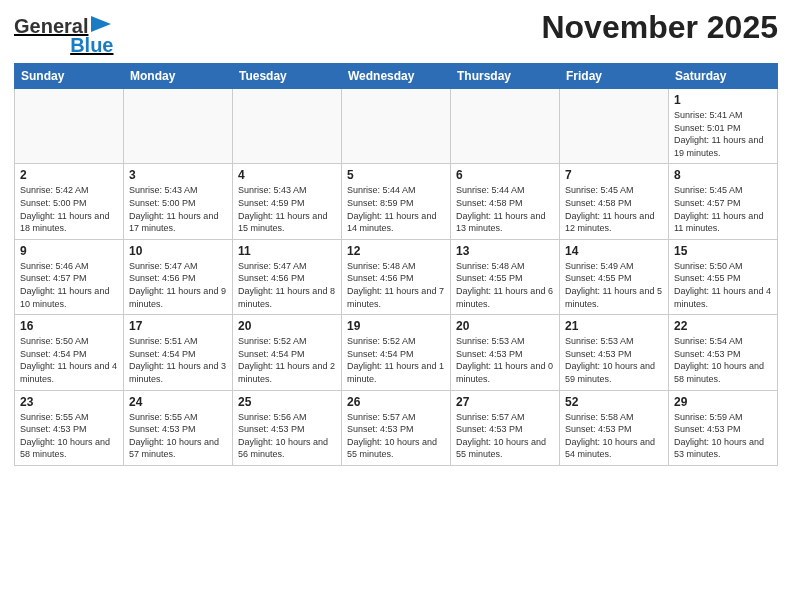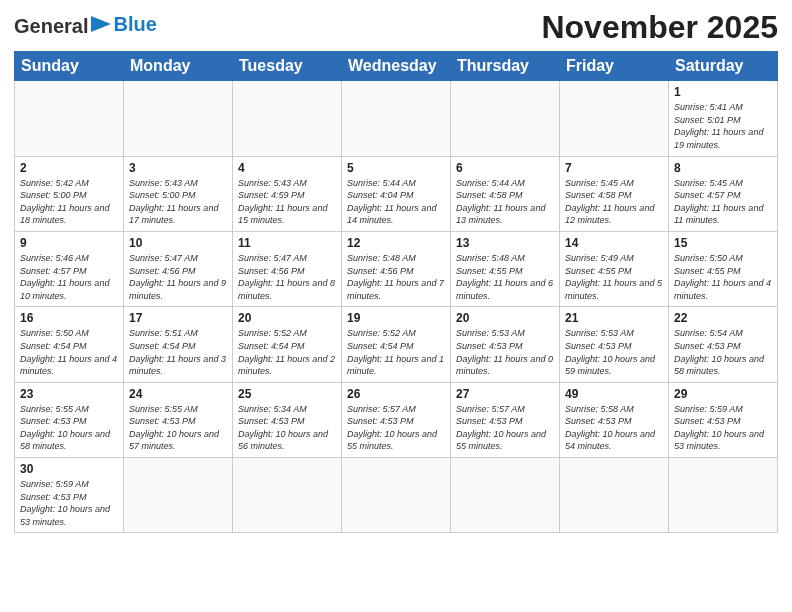--- a/index.html
+++ b/index.html
@@ -17,23 +17,24 @@
       padding: 10px 14px 10px 14px;
     }
     .header {
       display: flex;
       justify-content: space-between;
       align-items: flex-start;
       margin-bottom: 6px;
     }
     .logo {
       display: flex;
-      flex-direction: row;
-      align-items: center;
+      flex-direction: column;
+      align-items: flex-end;
       margin-top: 4px;
+      text-decoration: underline;
     }
     .title-section {
       text-align: right;
     }
     .title-section h1 {
       font-size: 32px;
       font-weight: bold;
       color: #222;
       line-height: 1.1;
     }
@@ -44,21 +45,21 @@
       margin-top: 2px;
     }
     .calendar {
       width: 100%;
       border-collapse: collapse;
       border: 1px solid #ccc;
     }
     .calendar th {
       background: #2d6db5;
       color: #fff;
-      font-size: 16px;
+      font-size: 12px;
       font-weight: bold;
       text-align: left;
       padding: 5px 6px;
       border: 1px solid #2d6db5;
     }
     .calendar td {
       border: 1px solid #ccc;
       vertical-align: top;
       padding: 4px 5px;
       width: calc(100%/7);
@@ -74,21 +75,20 @@
       font-size: 12px;
       font-weight: bold;
       color: #222;
       display: block;
       margin-bottom: 2px;
     }
     .day-info {
       font-size: 9px;
       color: #333;
       line-height: 1.4;
-      font-style: italic;
     }
     .last-row td {
       min-height: 60px;
     }
   </style>
 </head>
 <body>
 
 <div class="page">
   <div class="header">
@@ -150,21 +150,21 @@
           </td>
           <td>
             <span class="day-number">4</span>
             <div class="day-info">Sunrise: 5:43 AM
 Sunset: 4:59 PM
 Daylight: 11 hours and 15 minutes.</div>
           </td>
           <td>
             <span class="day-number">5</span>
             <div class="day-info">Sunrise: 5:44 AM
-Sunset: 4:04 PM
+Sunset: 8:59 PM
 Daylight: 11 hours and 14 minutes.</div>
           </td>
           <td>
             <span class="day-number">6</span>
             <div class="day-info">Sunrise: 5:44 AM
 Sunset: 4:58 PM
 Daylight: 11 hours and 13 minutes.</div>
           </td>
           <td>
             <span class="day-number">7</span>
@@ -275,58 +275,44 @@
 Daylight: 10 hours and 58 minutes.</div>
           </td>
           <td>
             <span class="day-number">24</span>
             <div class="day-info">Sunrise: 5:55 AM
 Sunset: 4:53 PM
 Daylight: 10 hours and 57 minutes.</div>
           </td>
           <td>
             <span class="day-number">25</span>
-            <div class="day-info">Sunrise: 5:34 AM
+            <div class="day-info">Sunrise: 5:56 AM
 Sunset: 4:53 PM
 Daylight: 10 hours and 56 minutes.</div>
           </td>
           <td>
             <span class="day-number">26</span>
             <div class="day-info">Sunrise: 5:57 AM
 Sunset: 4:53 PM
 Daylight: 10 hours and 55 minutes.</div>
           </td>
           <td>
             <span class="day-number">27</span>
             <div class="day-info">Sunrise: 5:57 AM
 Sunset: 4:53 PM
 Daylight: 10 hours and 55 minutes.</div>
           </td>
           <td>
-            <span class="day-number">49</span>
+            <span class="day-number">52</span>
             <div class="day-info">Sunrise: 5:58 AM
 Sunset: 4:53 PM
 Daylight: 10 hours and 54 minutes.</div>
           </td>
           <td>
             <span class="day-number">29</span>
             <div class="day-info">Sunrise: 5:59 AM
 Sunset: 4:53 PM
 Daylight: 10 hours and 53 minutes.</div>
           </td>
-        </tr>
-        <tr class="last-row">
-          <td>
-            <span class="day-number">30</span>
-            <div class="day-info">Sunrise: 5:59 AM
-Sunset: 4:53 PM
-Daylight: 10 hours and 53 minutes.</div>
-          </td>
-          <td class="empty"></td>
-          <td class="empty"></td>
-          <td class="empty"></td>
-          <td class="empty"></td>
-          <td class="empty"></td>
-          <td class="empty"></td>
         </tr>
       </tbody>
   </table>
 </div>
 
 </body></html>

